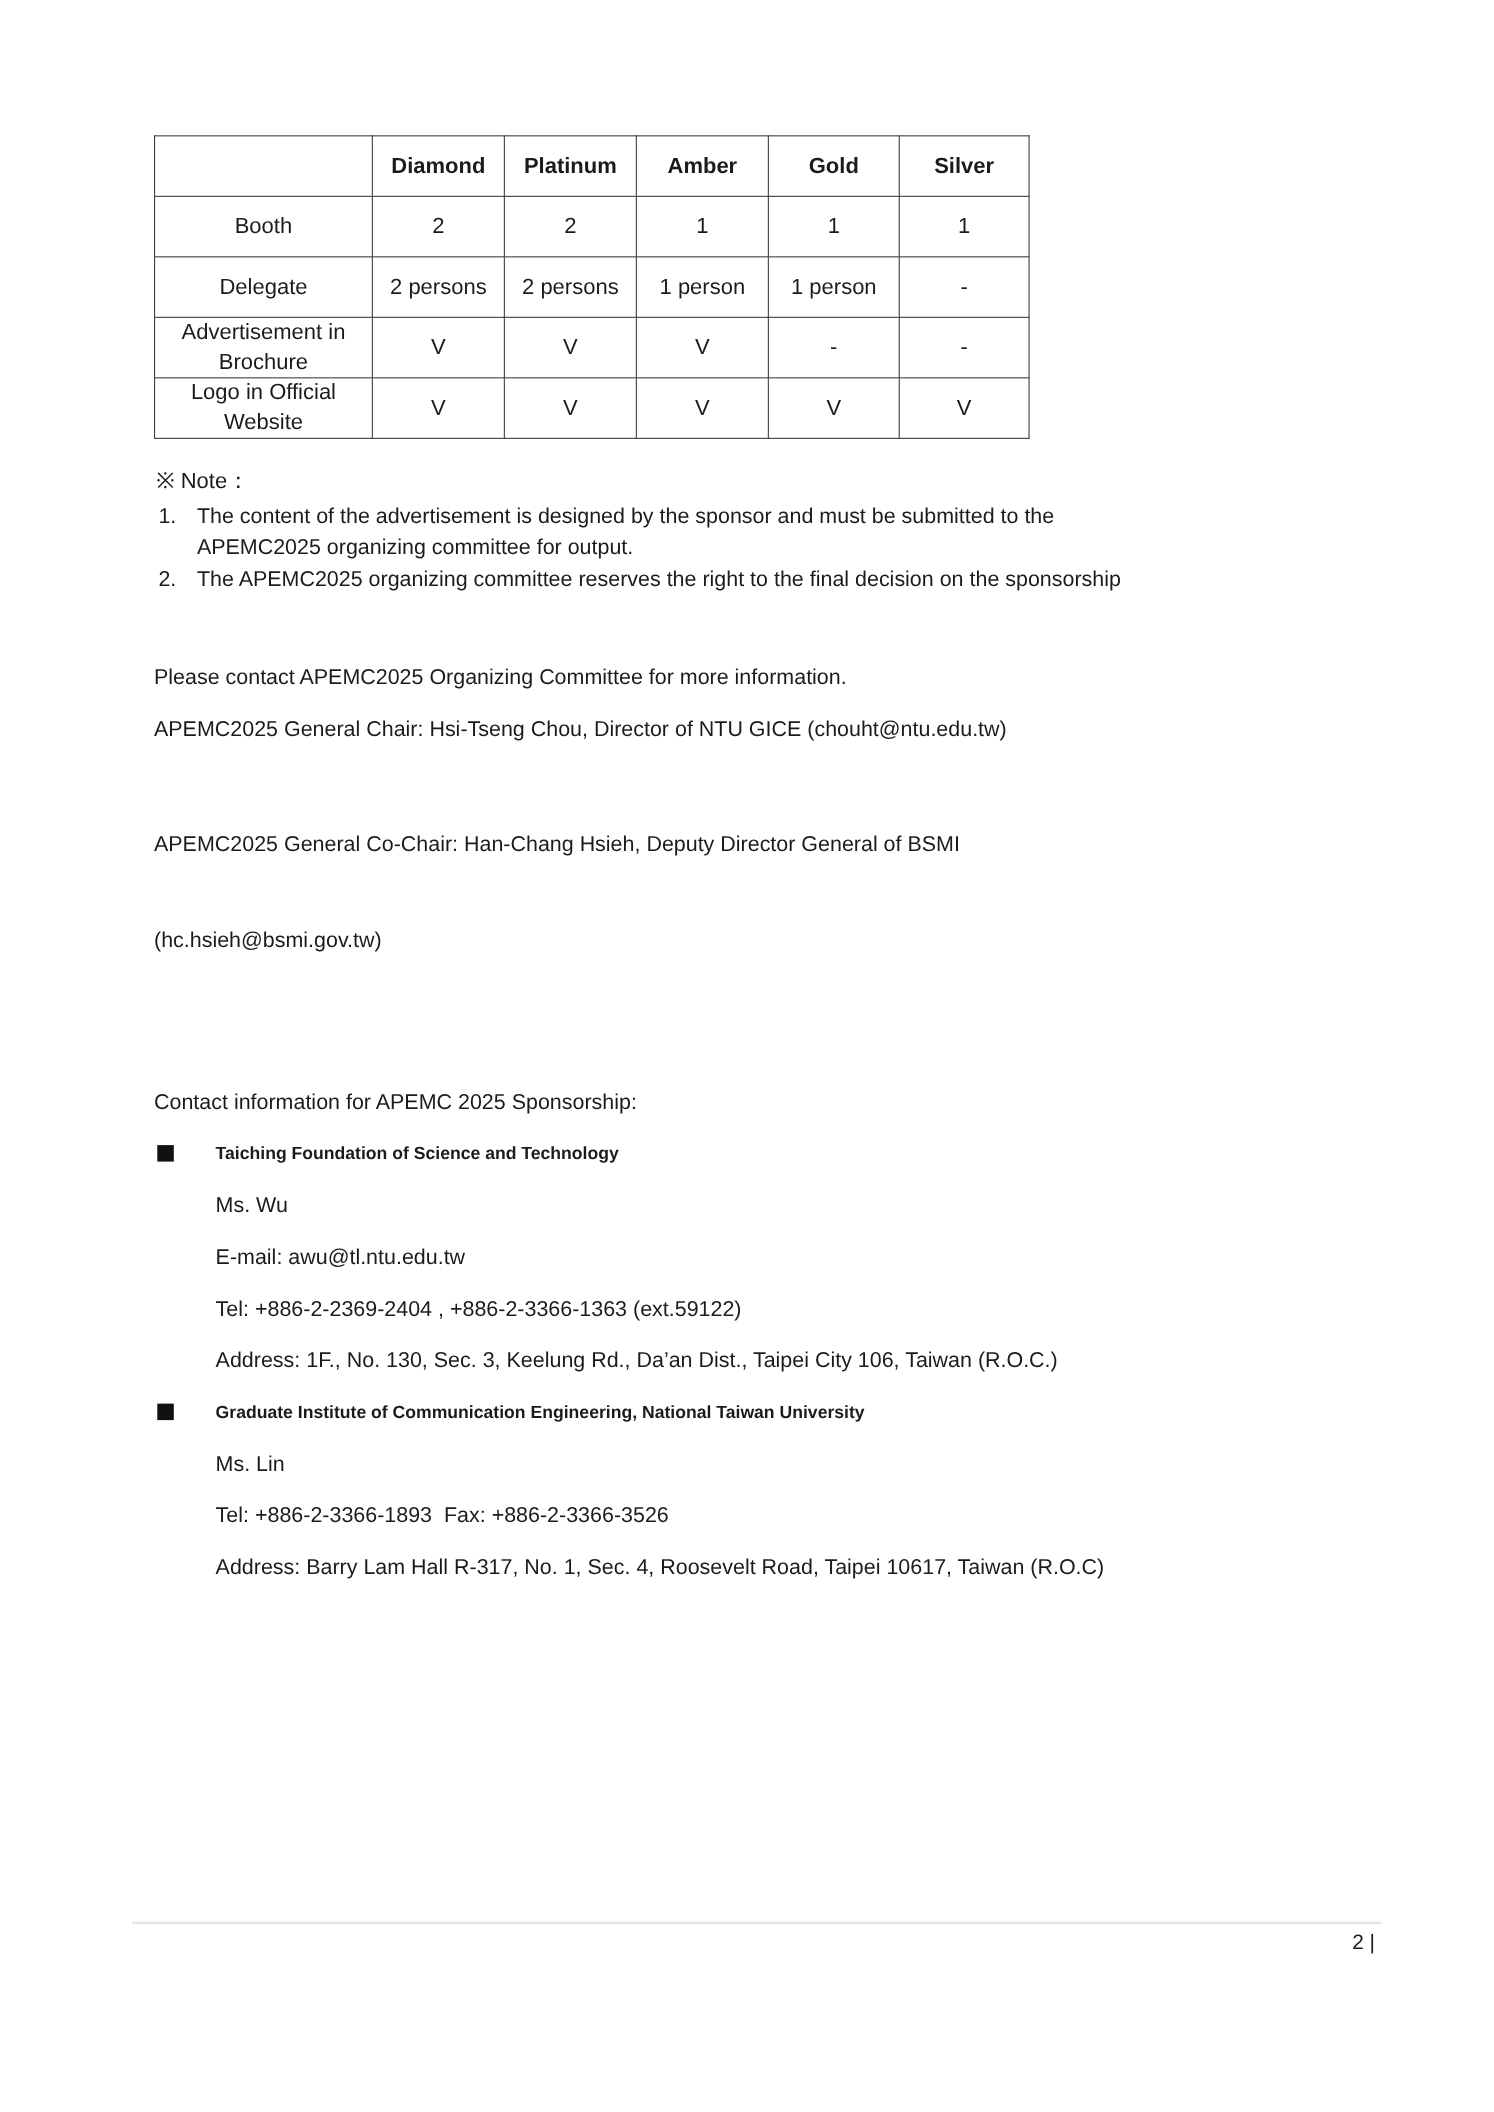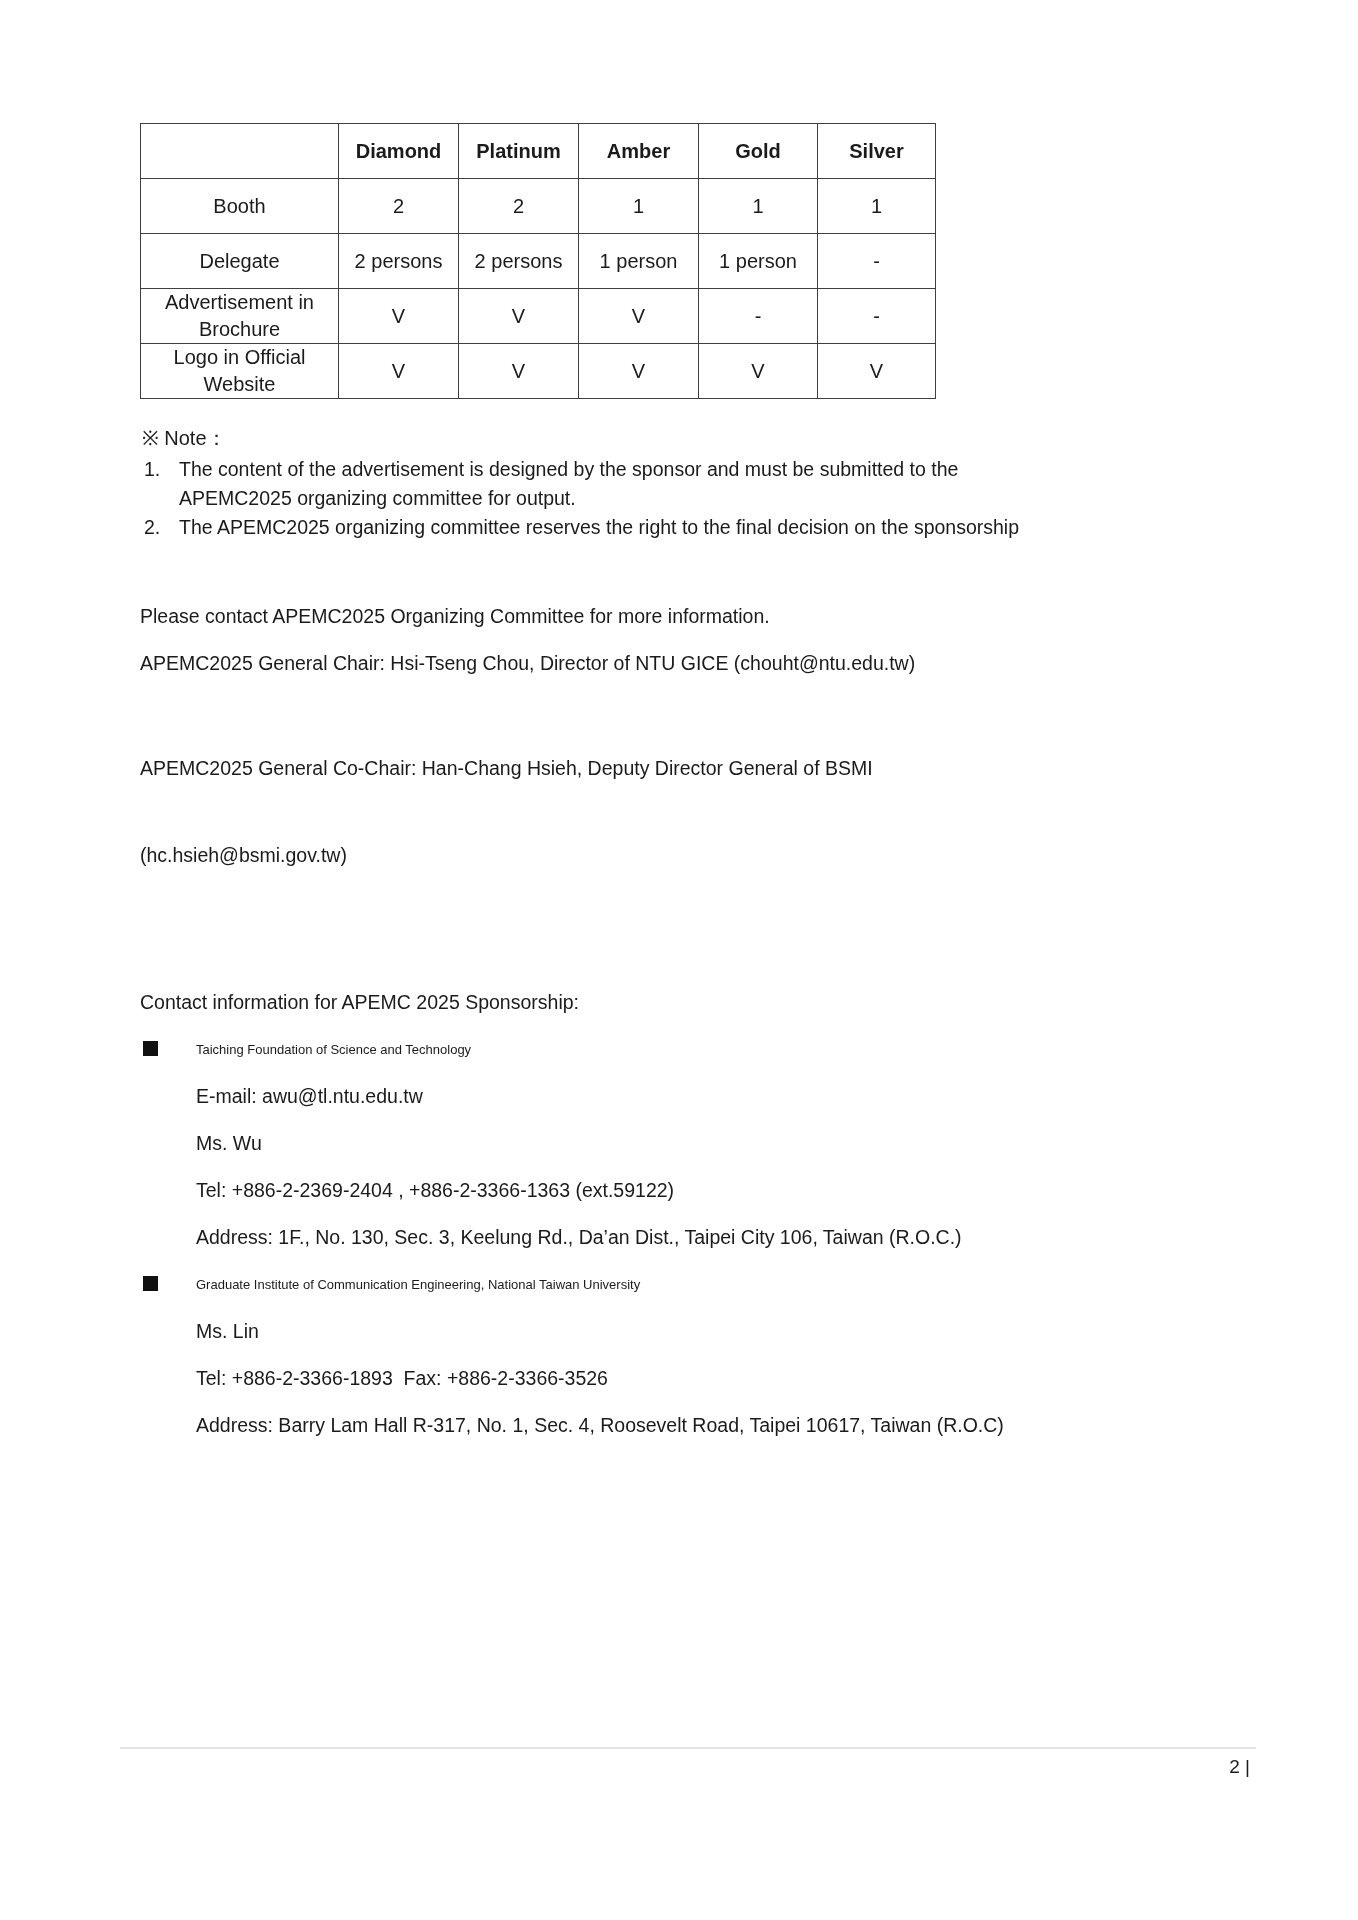--- a/index.html
+++ b/index.html
@@ -25,21 +25,21 @@
   table.sponsor-table td.rowlabel { font-weight:normal; }
   
   .note-heading { margin-top:24px; font-size:20px; line-height:30px; margin-left:2px; margin-bottom:2px; }
   .note-item { position:relative; padding-left:39px; font-size:19.5px; line-height:29px; }
   .note-num { position:absolute; left:4px; top:0; }
   
   .para { font-size:19.5px; line-height:29px; margin:0 0 18px 0; white-space:pre-wrap; }
   .intro { margin-top:60px; }
   .cochair { margin-bottom:60px; }
   
-  .org-name-row { position:relative; padding-left:56px; font-size:13px; line-height:29px; margin-bottom:18px; }
+  .org-name-row { position:relative; padding-left:56px; font-size:16px; line-height:29px; margin-bottom:18px;font-weight:bold; }
   .bullet { position:absolute; left:3px; top:6px; width:15px; height:15px; background:#111111; display:inline-block; }
   .org-line { padding-left:56px; font-size:19.5px; line-height:29px; margin-bottom:18px; white-space:pre-wrap; }
   
   .footer-divider { position:absolute; left:120px; width:1136px; top:1747px; height:2px; background:#e4e4e4; }
   .page-number { position:absolute; top:1753px; right:108px; font-size:19px; line-height:28px; color:#1b1b1b; }
 </style>
 </head>
 <body>
 
 <div class="content">
@@ -120,22 +120,22 @@
     <div>(hc.hsieh@bsmi.gov.tw)</div>
   </div>
 
   <p class="para">Contact information for APEMC 2025 Sponsorship:</p>
 
   <div class="org">
     <div class="org-name-row">
       <span class="bullet"></span>
       <span>Taiching Foundation of Science and Technology</span>
     </div>
+    <div class="org-line">Ms. Wu</div>
     <div class="org-line">E-mail: awu@tl.ntu.edu.tw</div>
-    <div class="org-line">Ms. Wu</div>
     <div class="org-line">Tel: +886-2-2369-2404 , +886-2-3366-1363 (ext.59122)</div>
     <div class="org-line">Address: 1F., No. 130, Sec. 3, Keelung Rd., Da’an Dist., Taipei City 106, Taiwan (R.O.C.)</div>
   </div>
 
   <div class="org">
     <div class="org-name-row">
       <span class="bullet"></span>
       <span>Graduate Institute of Communication Engineering, National Taiwan University</span>
     </div>
     <div class="org-line">Ms. Lin</div>

